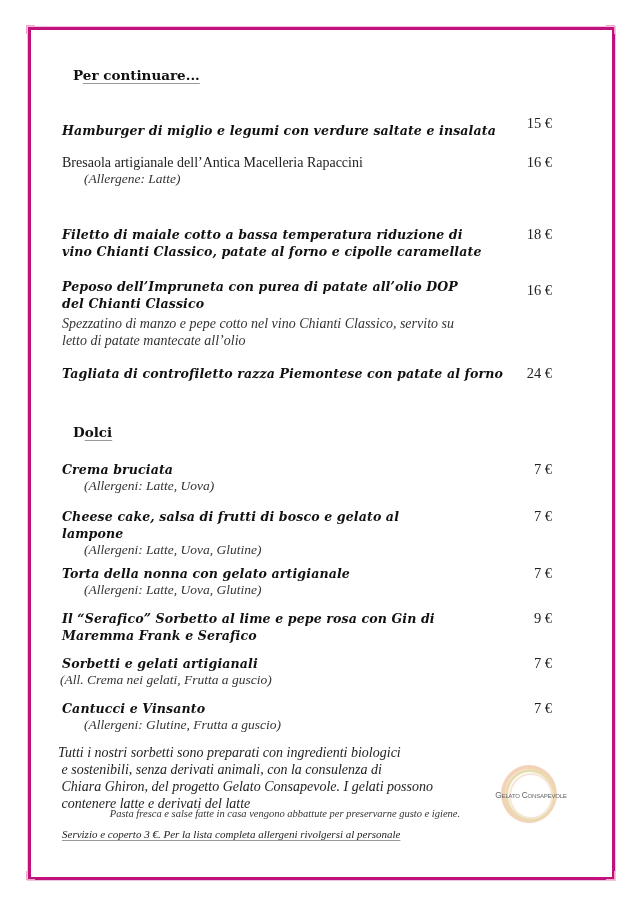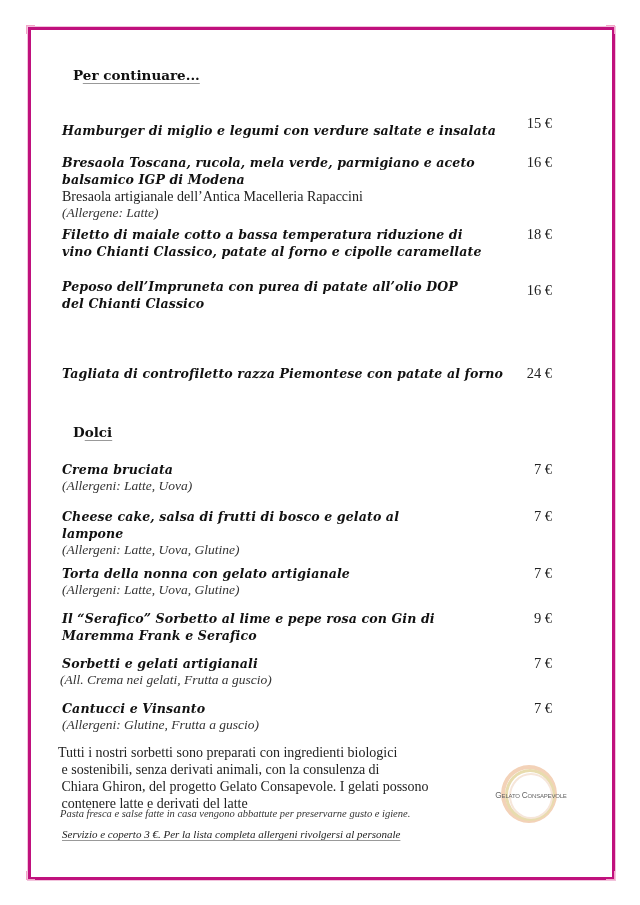--- a/index.html
+++ b/index.html
@@ -29,29 +29,29 @@
     .item-name {
       font-family: "DejaVu Serif", serif; font-weight: bold; font-style: italic;
       font-size: 12.6px; line-height: 17px; letter-spacing: 0.1px;
     }
     .item-desc {
       font-family: "Liberation Serif", serif; font-size: 14px; line-height: 17px; color: #222;
     }
     .item-desc.it { font-style: italic; color: #333; }
     .item-allergen {
       font-family: "Liberation Serif", serif; font-style: italic; font-size: 13.5px;
-      line-height: 16px; color: #333;
+      line-height: 16px; color: #333; margin-left: 22px;
     }
     .price {
       position: absolute; left: 500px; width: 52px; text-align: right;
       font-family: "Liberation Serif", serif; font-size: 14.5px; color: #222;
     }
     .note {
       position: absolute; left: 58px; width: 420px;
-      font-family: "Liberation Serif", serif; font-size: 14px;
+      font-family: "Liberation Serif", serif; font-style: italic; font-size: 14px;
       line-height: 17px; color: #222;
     }
     .note-small {
       position: absolute; left: 60px; width: 450px;
       font-family: "Liberation Serif", serif; font-style: italic; font-size: 10.5px; color: #333;
     }
     .footer {
       position: absolute; left: 62px; width: 470px;
       font-family: "Liberation Serif", serif; font-style: italic; font-size: 11px; color: #222;
       text-decoration: underline; text-decoration-color: #999; text-underline-offset: 2px;
@@ -89,33 +89,33 @@
 <div class="abs section-title" style="top:67px;">
   <span>P</span><span class="ul">er continuare...</span>
 </div>
 
 <div class="item" style="top:122px;">
   <div class="item-name">Hamburger di miglio e legumi con verdure saltate e insalata</div>
 </div>
 <div class="price" style="top:115px;">15 €</div>
 
 <div class="item" style="top:154px; width:420px;">
-  <div class="item-name">Bresaola Toscana, rucola, mela verde, parmigiano e aceto balsamico IGP di Modena</div>
   <div class="item-desc">Bresaola artigianale dell’Antica Macelleria Rapaccini</div>
   <div class="item-allergen">(Allergene: Latte)</div>
 </div>
 <div class="price" style="top:154px;">16 €</div>
 
 <div class="item" style="top:226px; width:435px;">
   <div class="item-name">Filetto di maiale cotto a bassa temperatura riduzione di vino Chianti Classico, patate al forno e cipolle caramellate</div>
 </div>
 <div class="price" style="top:226px;">18 €</div>
 
 <div class="item" style="top:278px; width:420px;">
   <div class="item-name">Peposo dell’Impruneta con purea di patate all’olio DOP del Chianti Classico</div>
+  <div class="item-desc it" style="margin-top:3px;">Spezzatino di manzo e pepe cotto nel vino Chianti Classico, servito su letto di patate mantecate all’olio</div>
 </div>
 <div class="price" style="top:282px;">16 €</div>
 
 <div class="item" style="top:365px;">
   <div class="item-name">Tagliata di controfiletto razza Piemontese con patate al forno</div>
 </div>
 <div class="price" style="top:365px;">24 €</div>
 
 <div class="abs section-title" style="top:424px;">
   <span>D</span><span class="ul">olci</span>
@@ -155,21 +155,21 @@
   <div class="item-allergen">(Allergeni: Glutine, Frutta a guscio)</div>
 </div>
 <div class="price" style="top:700px;">7 €</div>
 
 <div class="note" style="top:744px;">
   <div style="white-space:pre;">Tutti i nostri sorbetti sono preparati con ingredienti biologici</div>
   <div style="white-space:pre;"> e sostenibili, senza derivati animali, con la consulenza di</div>
   <div style="white-space:pre;"> Chiara Ghiron, del progetto Gelato Consapevole. I gelati possono</div>
   <div style="white-space:pre;"> contenere latte e derivati del latte</div>
 </div>
-<div class="note-small" style="top:808px;">Pasta fresca e salse fatte in casa vengono abbattute per preservarne gusto e igiene.</div>
+<div class="note-small" style="top:808px;text-align:center;">Pasta fresca e salse fatte in casa vengono abbattute per preservarne gusto e igiene.</div>
 
 <div class="logo">
   <div class="ring1"></div>
   <div class="ring2"></div>
   <div class="ring3"></div>
   <div class="logo-text">Gelato Consapevole</div>
 </div>
 
 <div class="footer" style="top:828px;">Servizio e coperto 3 €. Per la lista completa allergeni rivolgersi al personale</div>
 

